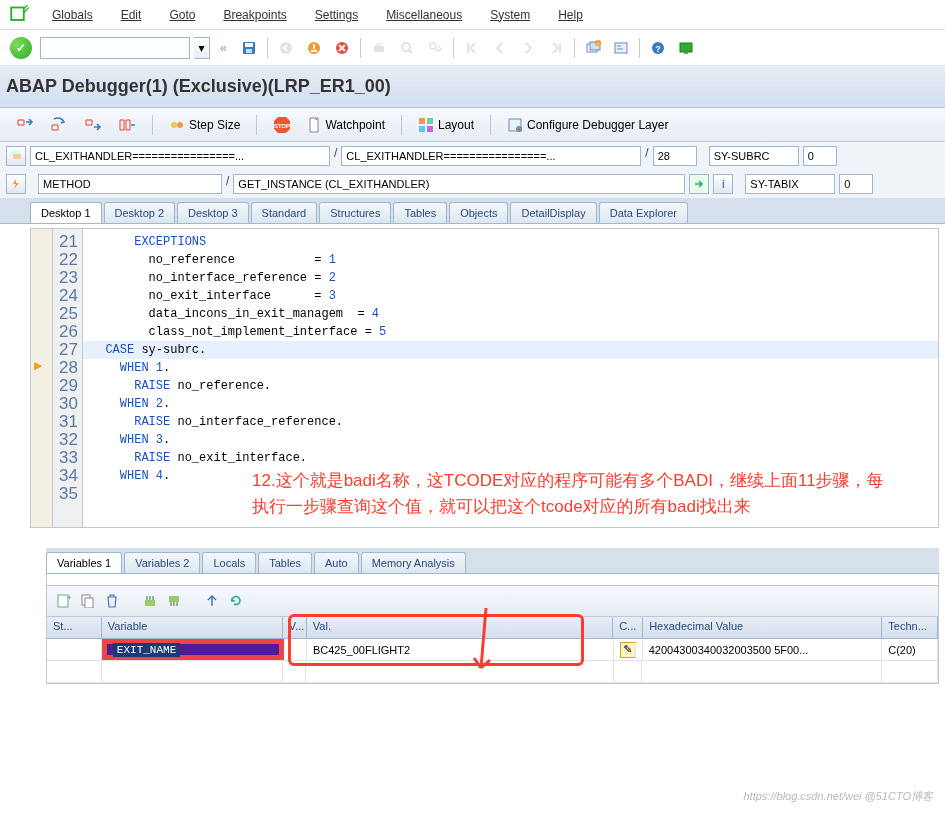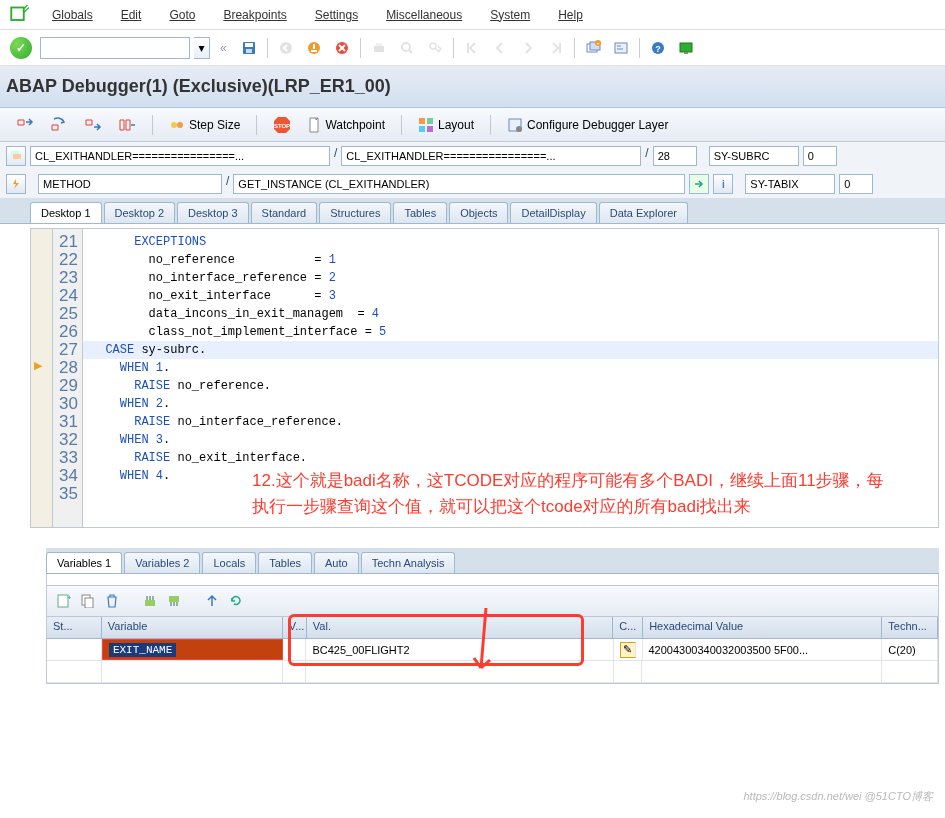--- a/index.html
+++ b/index.html
@@ -352,21 +352,21 @@
 </svg>
 </div>
 
 <div class="lower-section" style="position:relative;">
   <div class="lower-tabs">
     <div class="tab active">Variables 1</div>
     <div class="tab">Variables 2</div>
     <div class="tab">Locals</div>
     <div class="tab">Tables</div>
     <div class="tab">Auto</div>
-    <div class="tab">Techn Analysis</div>
+    <div class="tab">Memory Analysis</div>
   </div>
   <div style="background:#fff;border:1px solid #c0c8d4;border-top:none;height:12px;"></div>
   <div class="var-toolbar">
     <div class="vt-icon">
         <svg width="14" height="14" viewBox="0 0 14 14">
           <rect x="1" y="1" width="10" height="12" fill="#fff" stroke="#6a8"></rect>
           <text x="10" y="6" font-size="8" fill="#2a8">+</text>
         </svg>
       </div>
     <div class="vt-icon">
@@ -411,21 +411,21 @@
       <div class="col-st">St...</div>
       <div class="col-var">Variable</div>
       <div class="col-v">V...</div>
       <div class="col-val">Val.</div>
       <div class="col-c">C...</div>
       <div class="col-hex">Hexadecimal Value</div>
       <div class="col-tech">Techn...</div>
     </div>
     <div class="var-row">
       <div class="col-st"></div>
-      <div class="col-var" style="background:#c2410c;border:1px solid #ef4444">
+      <div class="col-var" style="background:#4c1d95;border:5px solid #ef4444">
           <span class="sel-var">EXIT_NAME</span>
         </div>
       <div class="col-v"></div>
       <div class="col-val">BC425_00FLIGHT2</div>
       <div class="col-c">
           <div class="pencil-icon">✎</div>
         </div>
       <div class="col-hex">42004300340032003500 5F00...</div>
       <div class="col-tech">C(20)</div>
     </div>

